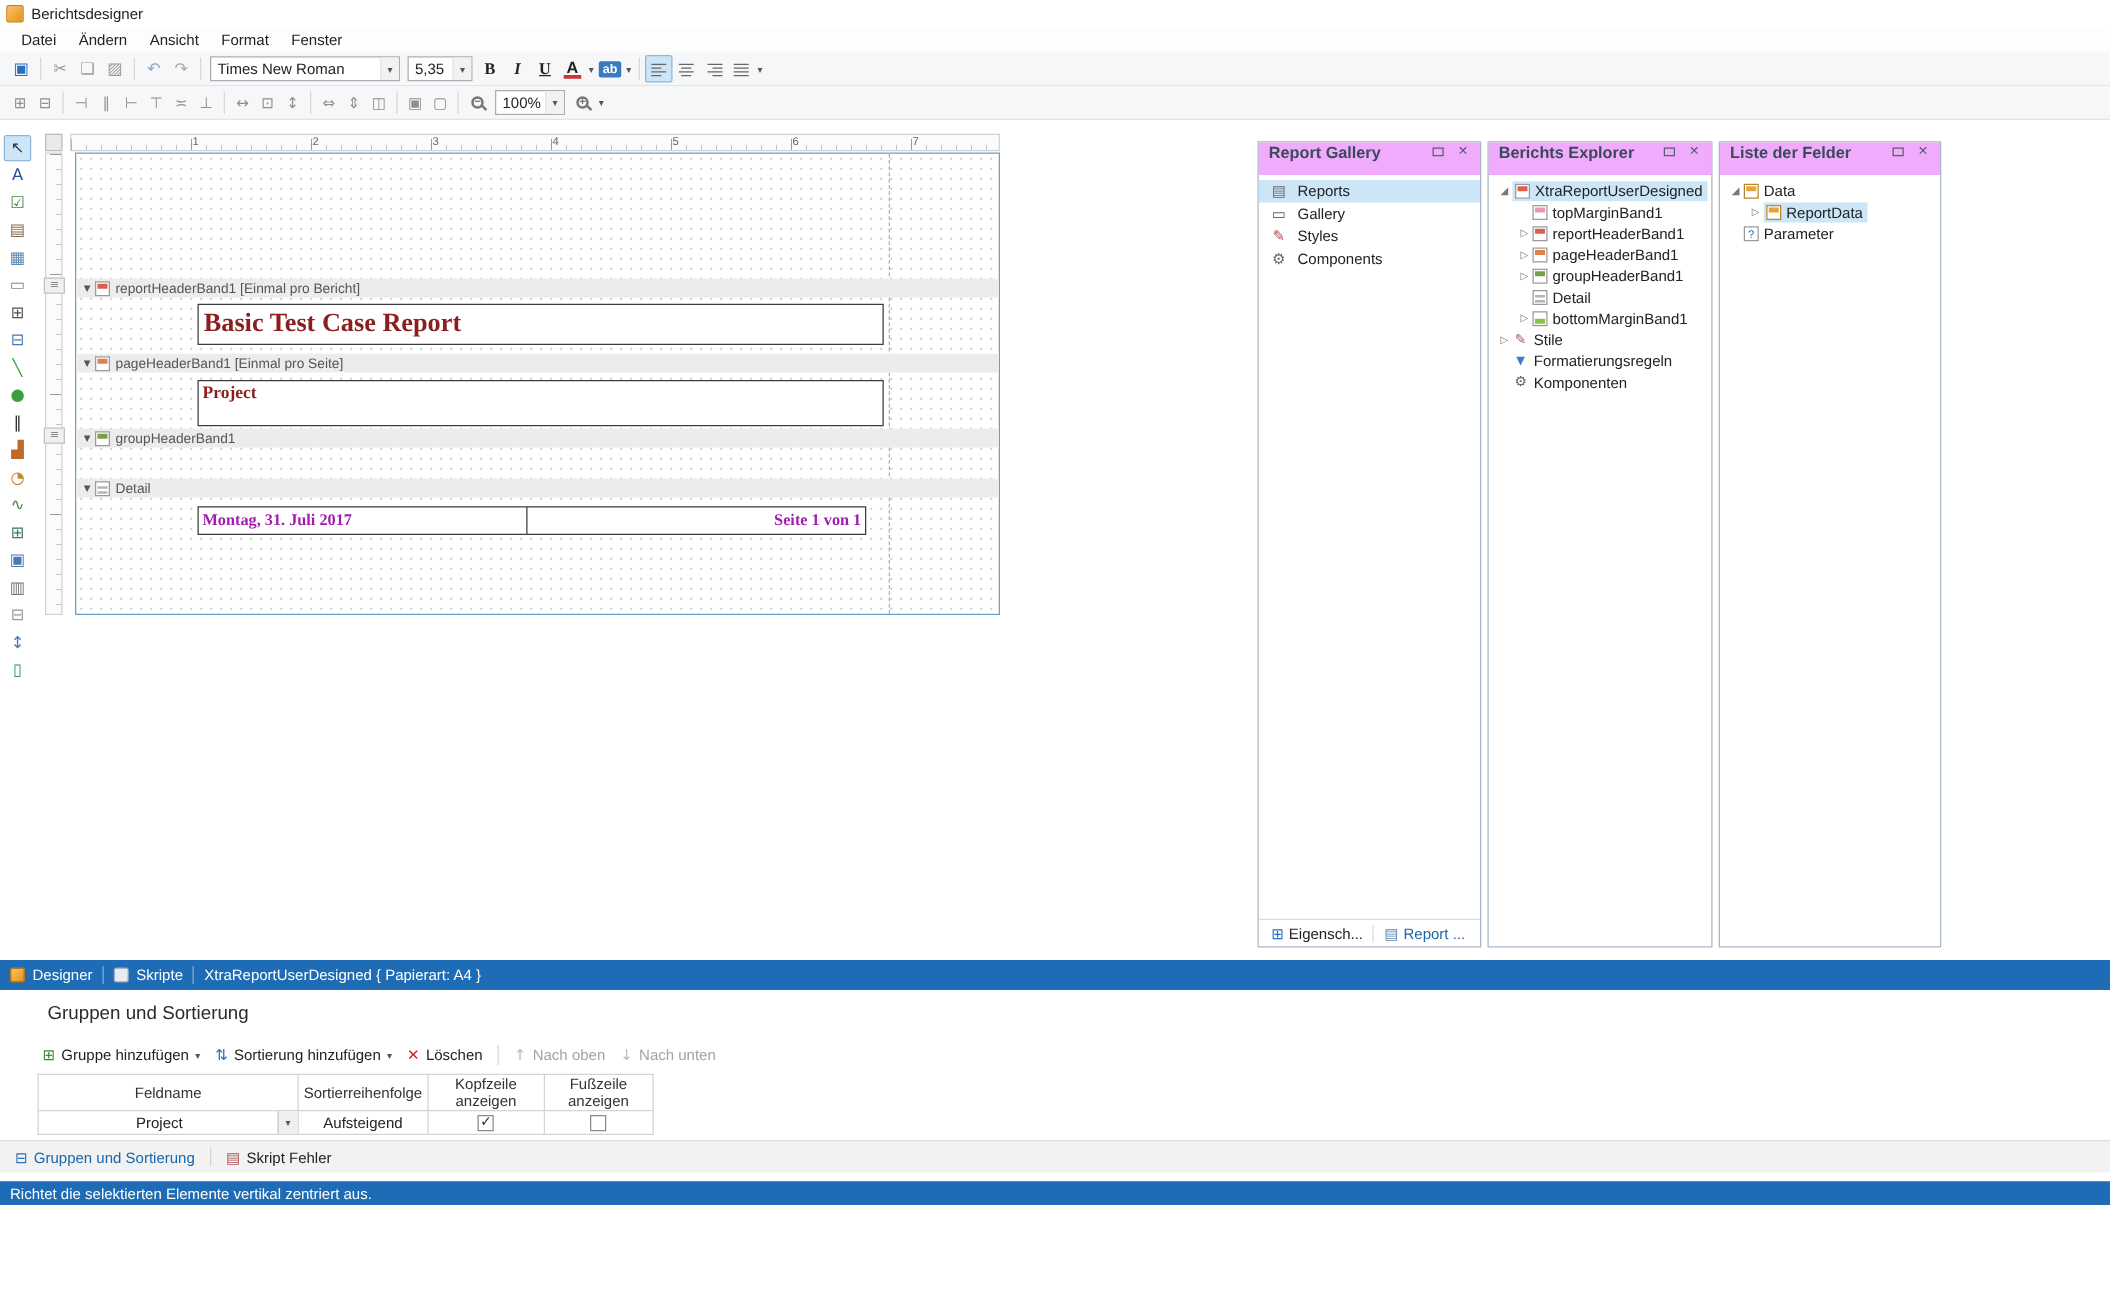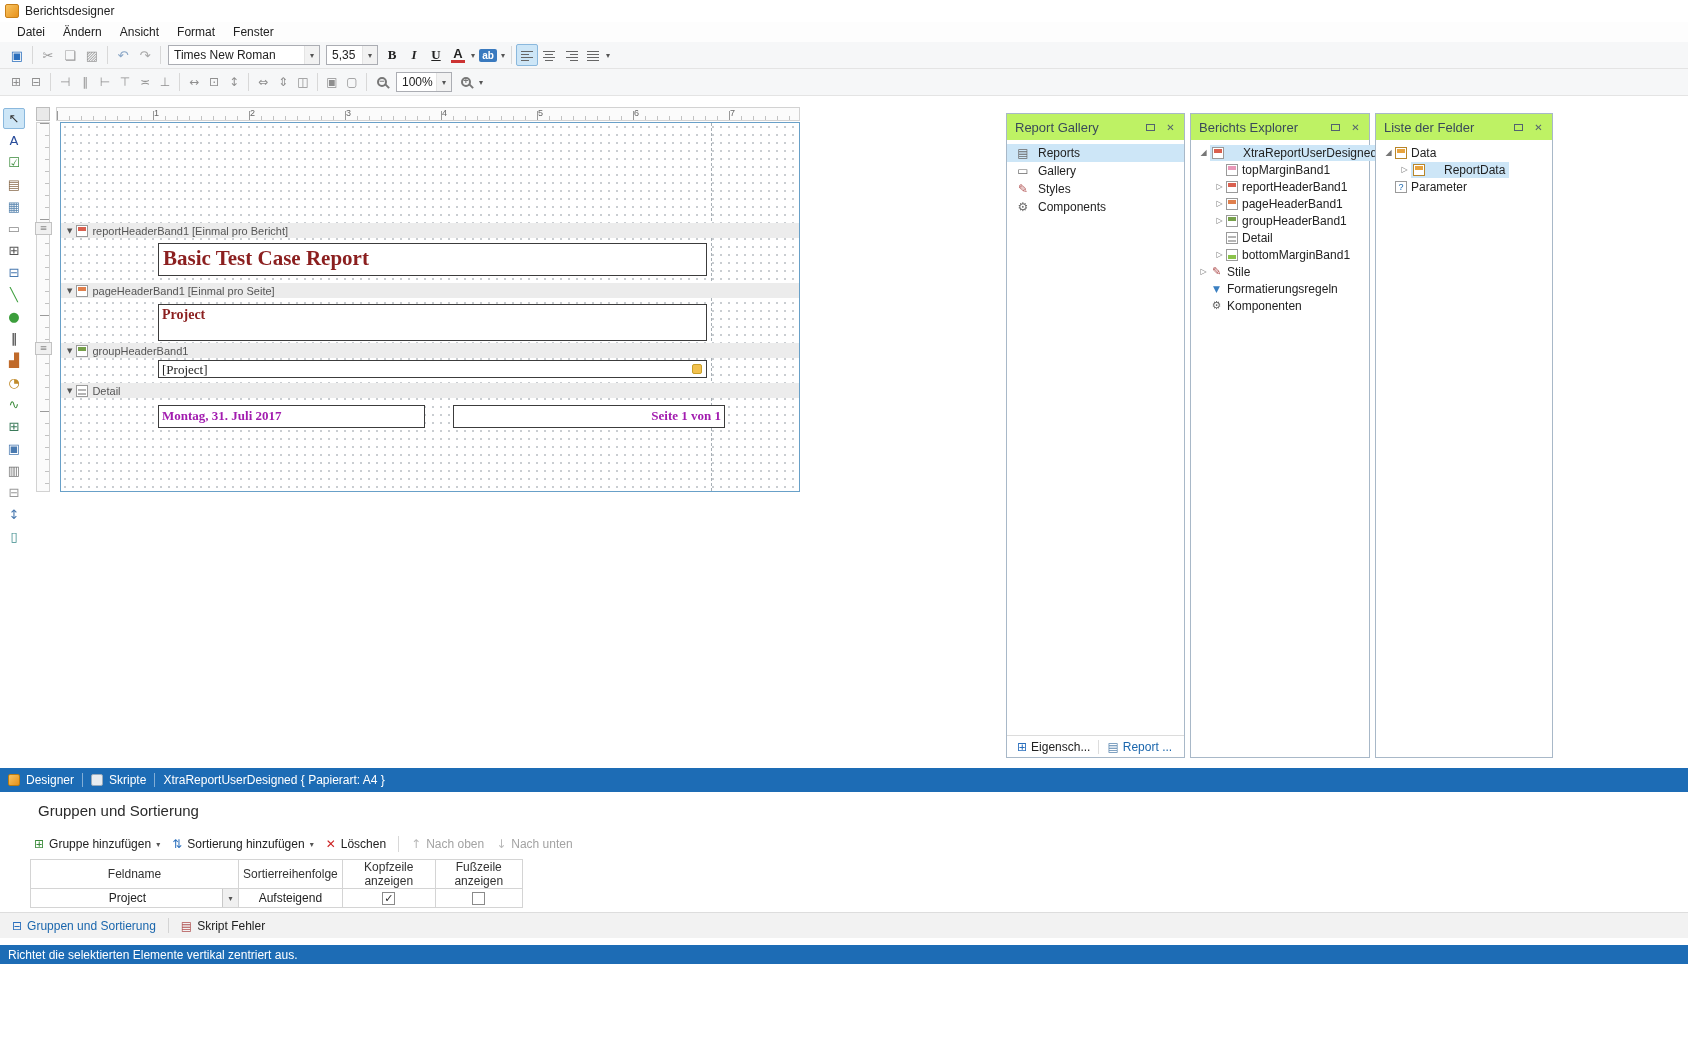--- a/index.html
+++ b/index.html
@@ -78,32 +78,32 @@
   .bi-detail::after { content:""; position:absolute; left:1px; right:1px; top:7px; height:2px; background:#b5b5b5; }
   .bi-bottommargin::before { top:auto; bottom:1px; background:#8bc34a; }
   .bi-table { border-color:#b8862a; }
   .bi-table::before { background:#e8a33d; }
 
   
   .panel { position:absolute; top:17px; height:645px; background:#fff; border:1px solid #a8b8c8; }
   .p-gallery { left:1006px; width:179px; }
   .p-explorer { left:1190px; width:180px; }
   .p-fields { left:1375px; width:178px; }
-  .phead { height:26px; display:flex; align-items:center; padding:0 5px 0 8px; gap:3px; background:#bef264; }
+  .phead { height:26px; display:flex; align-items:flex-start; padding:0 5px 0 8px; gap:3px; background:#f0abfc;font-weight:bold; }
   .ptitle { flex:1; font-size:13px; color:#3a4a5a; white-space:nowrap; overflow:hidden; }
   .pbtn { width:17px; height:15px; display:flex; align-items:center; justify-content:center; color:#53626f; font-size:10px; flex:none; }
   .flo { width:9px; height:7px; border:1px solid #53626f; display:inline-block; }
   .gallery-item { height:18px; display:flex; align-items:center; gap:8px; padding-left:9px; }
   .gallery-item.sel { background:#cde6f7; }
   .gico { font-size:12px; color:#6a6a6a; width:14px; text-align:center; flex:none; }
   .tree { padding-top:4px; }
   .trow { height:17px; display:flex; align-items:center; }
   .lv0 { padding-left:6px; } .lv1 { padding-left:22px; }
   .exp { width:13px; text-align:center; color:#777; font-size:8px; flex:none; }
-  .selwrap { display:flex; align-items:center; gap:19px; padding:0 4px 0 2px; height:16px; }
+  .selwrap { display:flex; align-items:center; gap:4px; padding:0 4px 0 2px; height:16px; }
   .selwrap.sel { background:#cde6f7; }
   .tlabel { padding-left:4px; white-space:nowrap; }
   .selwrap .tlabel { padding-left:0; }
   .tglyph { width:13px; text-align:center; font-size:11px; flex:none; }
   .parambox { width:12px; height:12px; border:1px solid #9a9a9a; color:#1a66ad; font-size:9px; text-align:center; line-height:11px; flex:none; background:#fff; }
   .gfoot { position:absolute; left:0; right:0; bottom:0; height:22px; border-top:1px solid #dcdcdc; display:flex; align-items:center; padding-left:7px; gap:5px; }
   .gfbtn { display:flex; align-items:center; gap:4px; padding:1px 3px; }
   .gfsep { width:1px; height:14px; background:#ddd; }
 
   
@@ -375,34 +375,30 @@
     </div>
     <div class="rbox" style="left:97px;top:181px;width:549px;height:37px">
       <div class="serif ph-text">Project</div>
     </div>
 
     <div class="bandheader" style="top:220px">
       <span class="btri ico">▼</span>
       <span class="bi bi-groupheader"></span>
       <span>groupHeaderBand1</span>
     </div>
-    <div class="rbox" style="left:97px;top:237px;width:549px;height:18px">
-      <div class="serif gh-text">[Project]</div>
-      <span class="fmt-ind"></span>
-    </div>
 
     <div class="bandheader" style="top:260px">
       <span class="btri ico">▼</span>
       <span class="bi bi-detail"></span>
       <span>Detail</span>
     </div>
     <div class="rbox" style="left:97px;top:282px;width:267px;height:23px">
       <div class="serif dt-text">Montag, 31. Juli 2017</div>
     </div>
-    <div class="rbox" style="left:392px;top:282px;width:272px;height:23px">
+    <div class="rbox" style="left:360px;top:282px;width:272px;height:23px">
       <div class="serif dt-text" style="text-align:right">Seite 1 von 1</div>
     </div>
   </div>
 
   <div class="panel p-gallery">
     <div class="phead">
       <span class="ptitle">Report Gallery</span>
       <span class="pbtn">
           <span class="flo"></span>
         </span>

